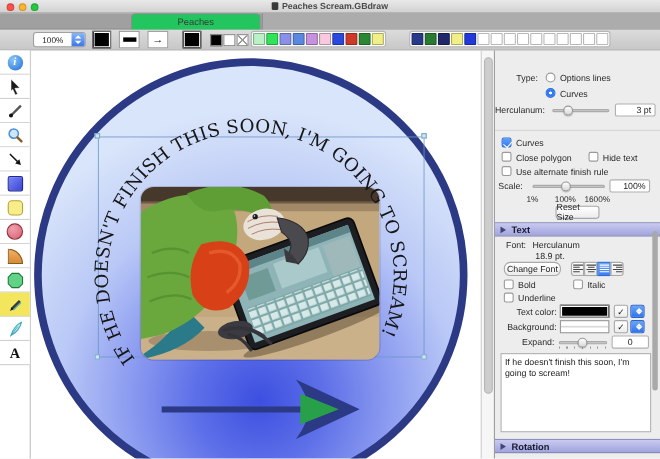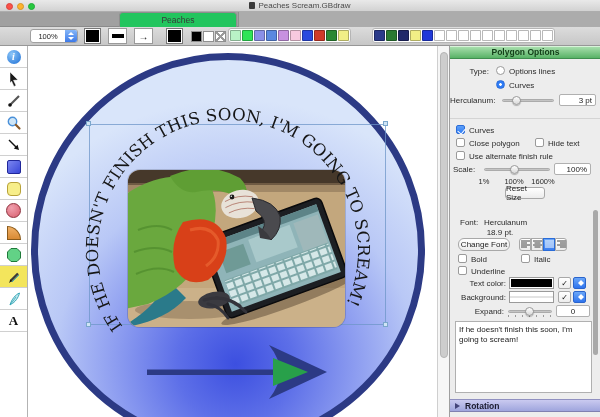--- a/index.html
+++ b/index.html
@@ -4,21 +4,21 @@
 <style>
   * { margin:0; padding:0; box-sizing:border-box; }
   html,body { width:600px; height:417px; overflow:hidden; }
   body { font-family:"Liberation Sans", sans-serif; color:#222; background:#e8e8e8; }
   #app { position:relative; width:600px; height:417px; background:#fff; overflow:hidden; }
   .abs { position:absolute; }
 
   
   #titlebar { left:0; top:0; width:600px; height:12px;
     background:linear-gradient(#e9e9e9,#d2d2d2); border-bottom:1px solid #adadad;
-    display:flex; align-items:center; justify-content:center; }
+    display:flex; align-items:center; justify-content:center;font-weight:bold; }
   .light { position:absolute; top:3px; width:7px; height:7px; border-radius:50%; }
   #light-close { left:6px;  background:#fb5149; border:0.5px solid #d9423c; }
   #light-min   { left:17px; background:#fdb32e; border:0.5px solid #d69527; }
   #light-zoom  { left:28px; background:#27c83f; border:0.5px solid #1faa36; }
   #title-group { display:flex; align-items:center; gap:3px; }
   #doc-icon { width:6px; height:7px; background:#3a3a3a; border-radius:1px; }
   #window-title { font-size:8px; color:#4a4a4a; }
 
   
   #tabbar { left:0; top:12px; width:600px; height:15px; background:#a0a0a0; border-bottom:1px solid #8b8b8b; }
@@ -331,23 +331,20 @@
     <span class="handle" style="left:58px; top:276px;"></span>
     <span class="handle" style="left:355px; top:276px;"></span>
   </div>
 
   <div id="canvas-scrollbar" class="abs">
     <div id="canvas-scroll-thumb" class="abs"></div>
   </div>
 
   <div id="panel" class="abs">
 
-    <div class="section-head-green abs">
-      <span>Polygon Options</span>
-    </div>
 
     <div class="abs lbl lbl-r" style="left:0; top:21px; width:39px;">Type:</div>
     <span class="radio abs" style="left:46px; top:20px;"></span>
     <div class="abs lbl" style="left:59px; top:21px;">Options lines</div>
     <span class="radio on abs" style="left:46px; top:34px;"></span>
     <div class="abs lbl" style="left:59px; top:35px;">Curves</div>
 
     <div class="abs lbl lbl-r" style="left:0; top:50px; width:38px;">Herculanum:</div>
     <div class="slider-track abs" style="left:52px; top:53px; width:52px;"></div>
     <span class="slider-thumb" style="left:62px; top:50px;"></span>
@@ -372,20 +369,24 @@
     <div class="field r abs" style="left:104px; top:117px; width:37px; height:12px;">
       <span>100%</span>
     </div>
     <div class="abs lbl" style="left:26px; top:131px; width:16px; text-align:center; font-size:7.5px;">1%</div>
     <div class="abs lbl" style="left:50px; top:131px; width:28px; text-align:center; font-size:7.5px;">100%</div>
     <div class="abs lbl" style="left:78px; top:131px; width:30px; text-align:center; font-size:7.5px;">1600%</div>
     <div class="btn abs" style="left:55px; top:141px; width:40px; height:12px;">
       <span>Reset Size</span>
     </div>
 
+    <div class="section-head-purple abs" style="top:156px;">
+      <span class="disc"></span>
+      <span>Text</span>
+    </div>
 
     <div class="abs lbl" style="left:10px; top:172px;">Font:</div>
     <div class="abs lbl" style="left:34px; top:172px;">Herculanum</div>
     <div class="abs lbl" style="left:20px; top:182px; width:60px; text-align:center;">18.9 pt.</div>
 
     <div class="btn abs" style="left:8px; top:192px; width:52px; height:13px; border-radius:6px;">
       <span>Change Font</span>
     </div>
 
     <div class="seg" style="left:69px; top:192px; border-radius:3px 0 0 3px;">

